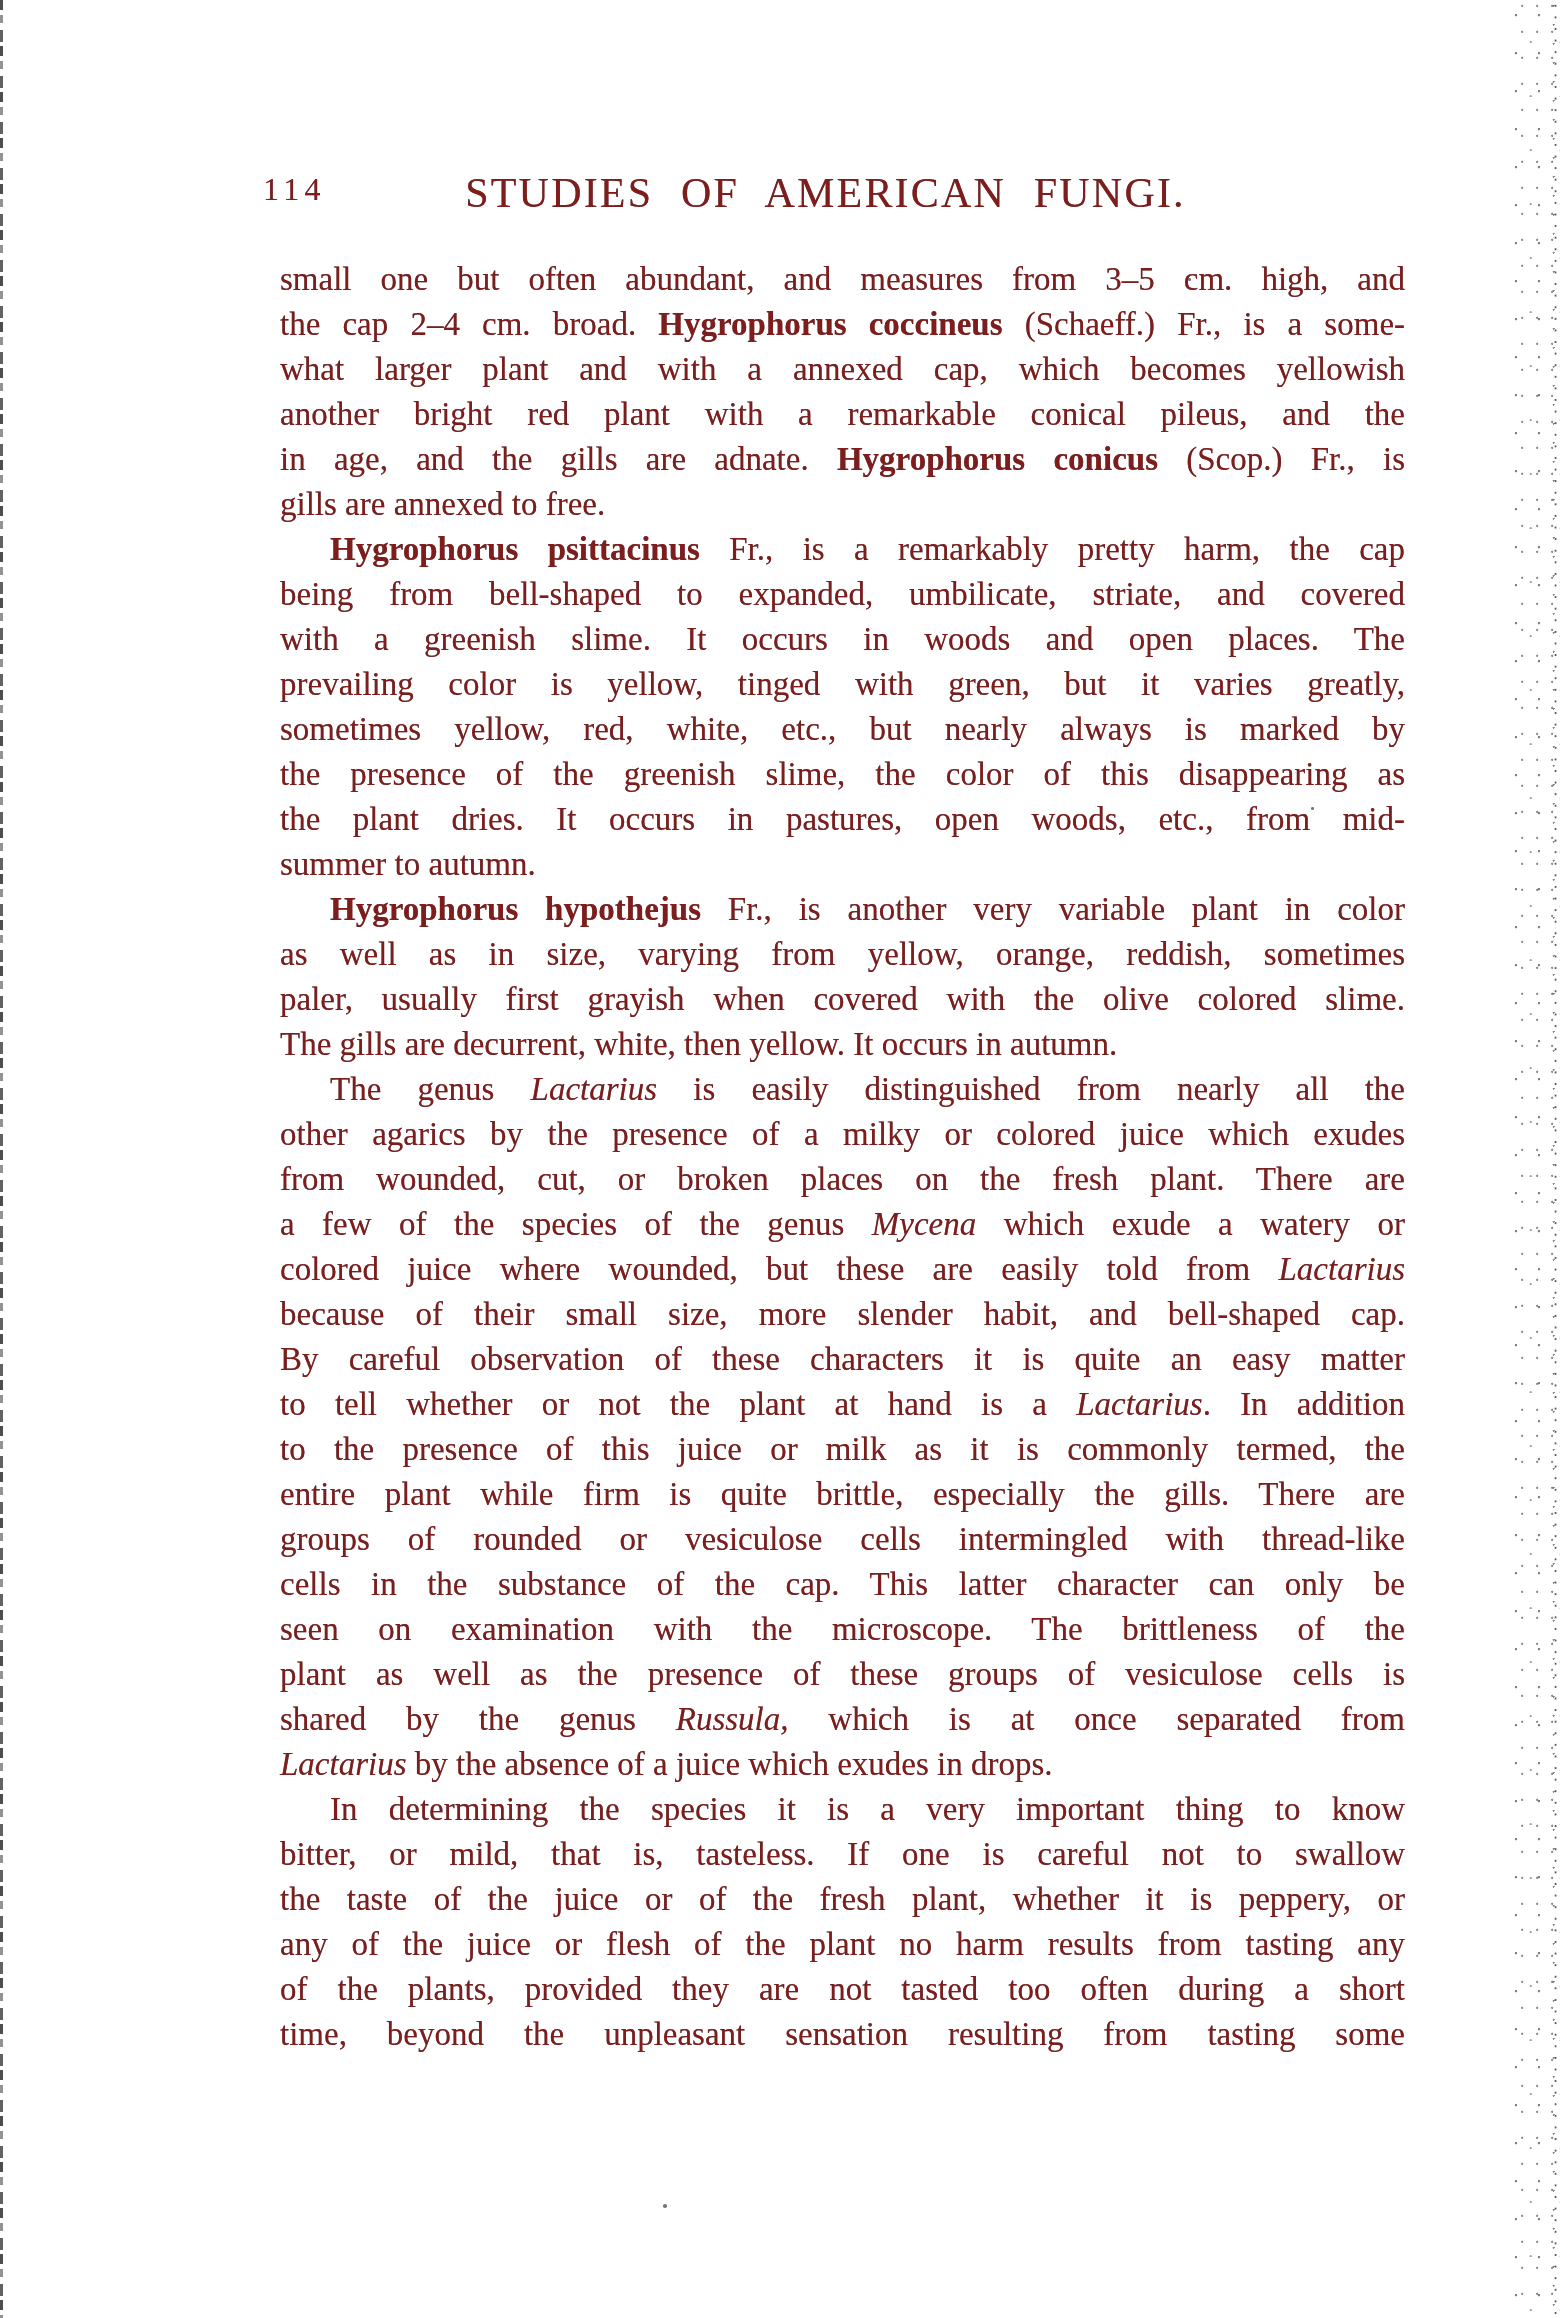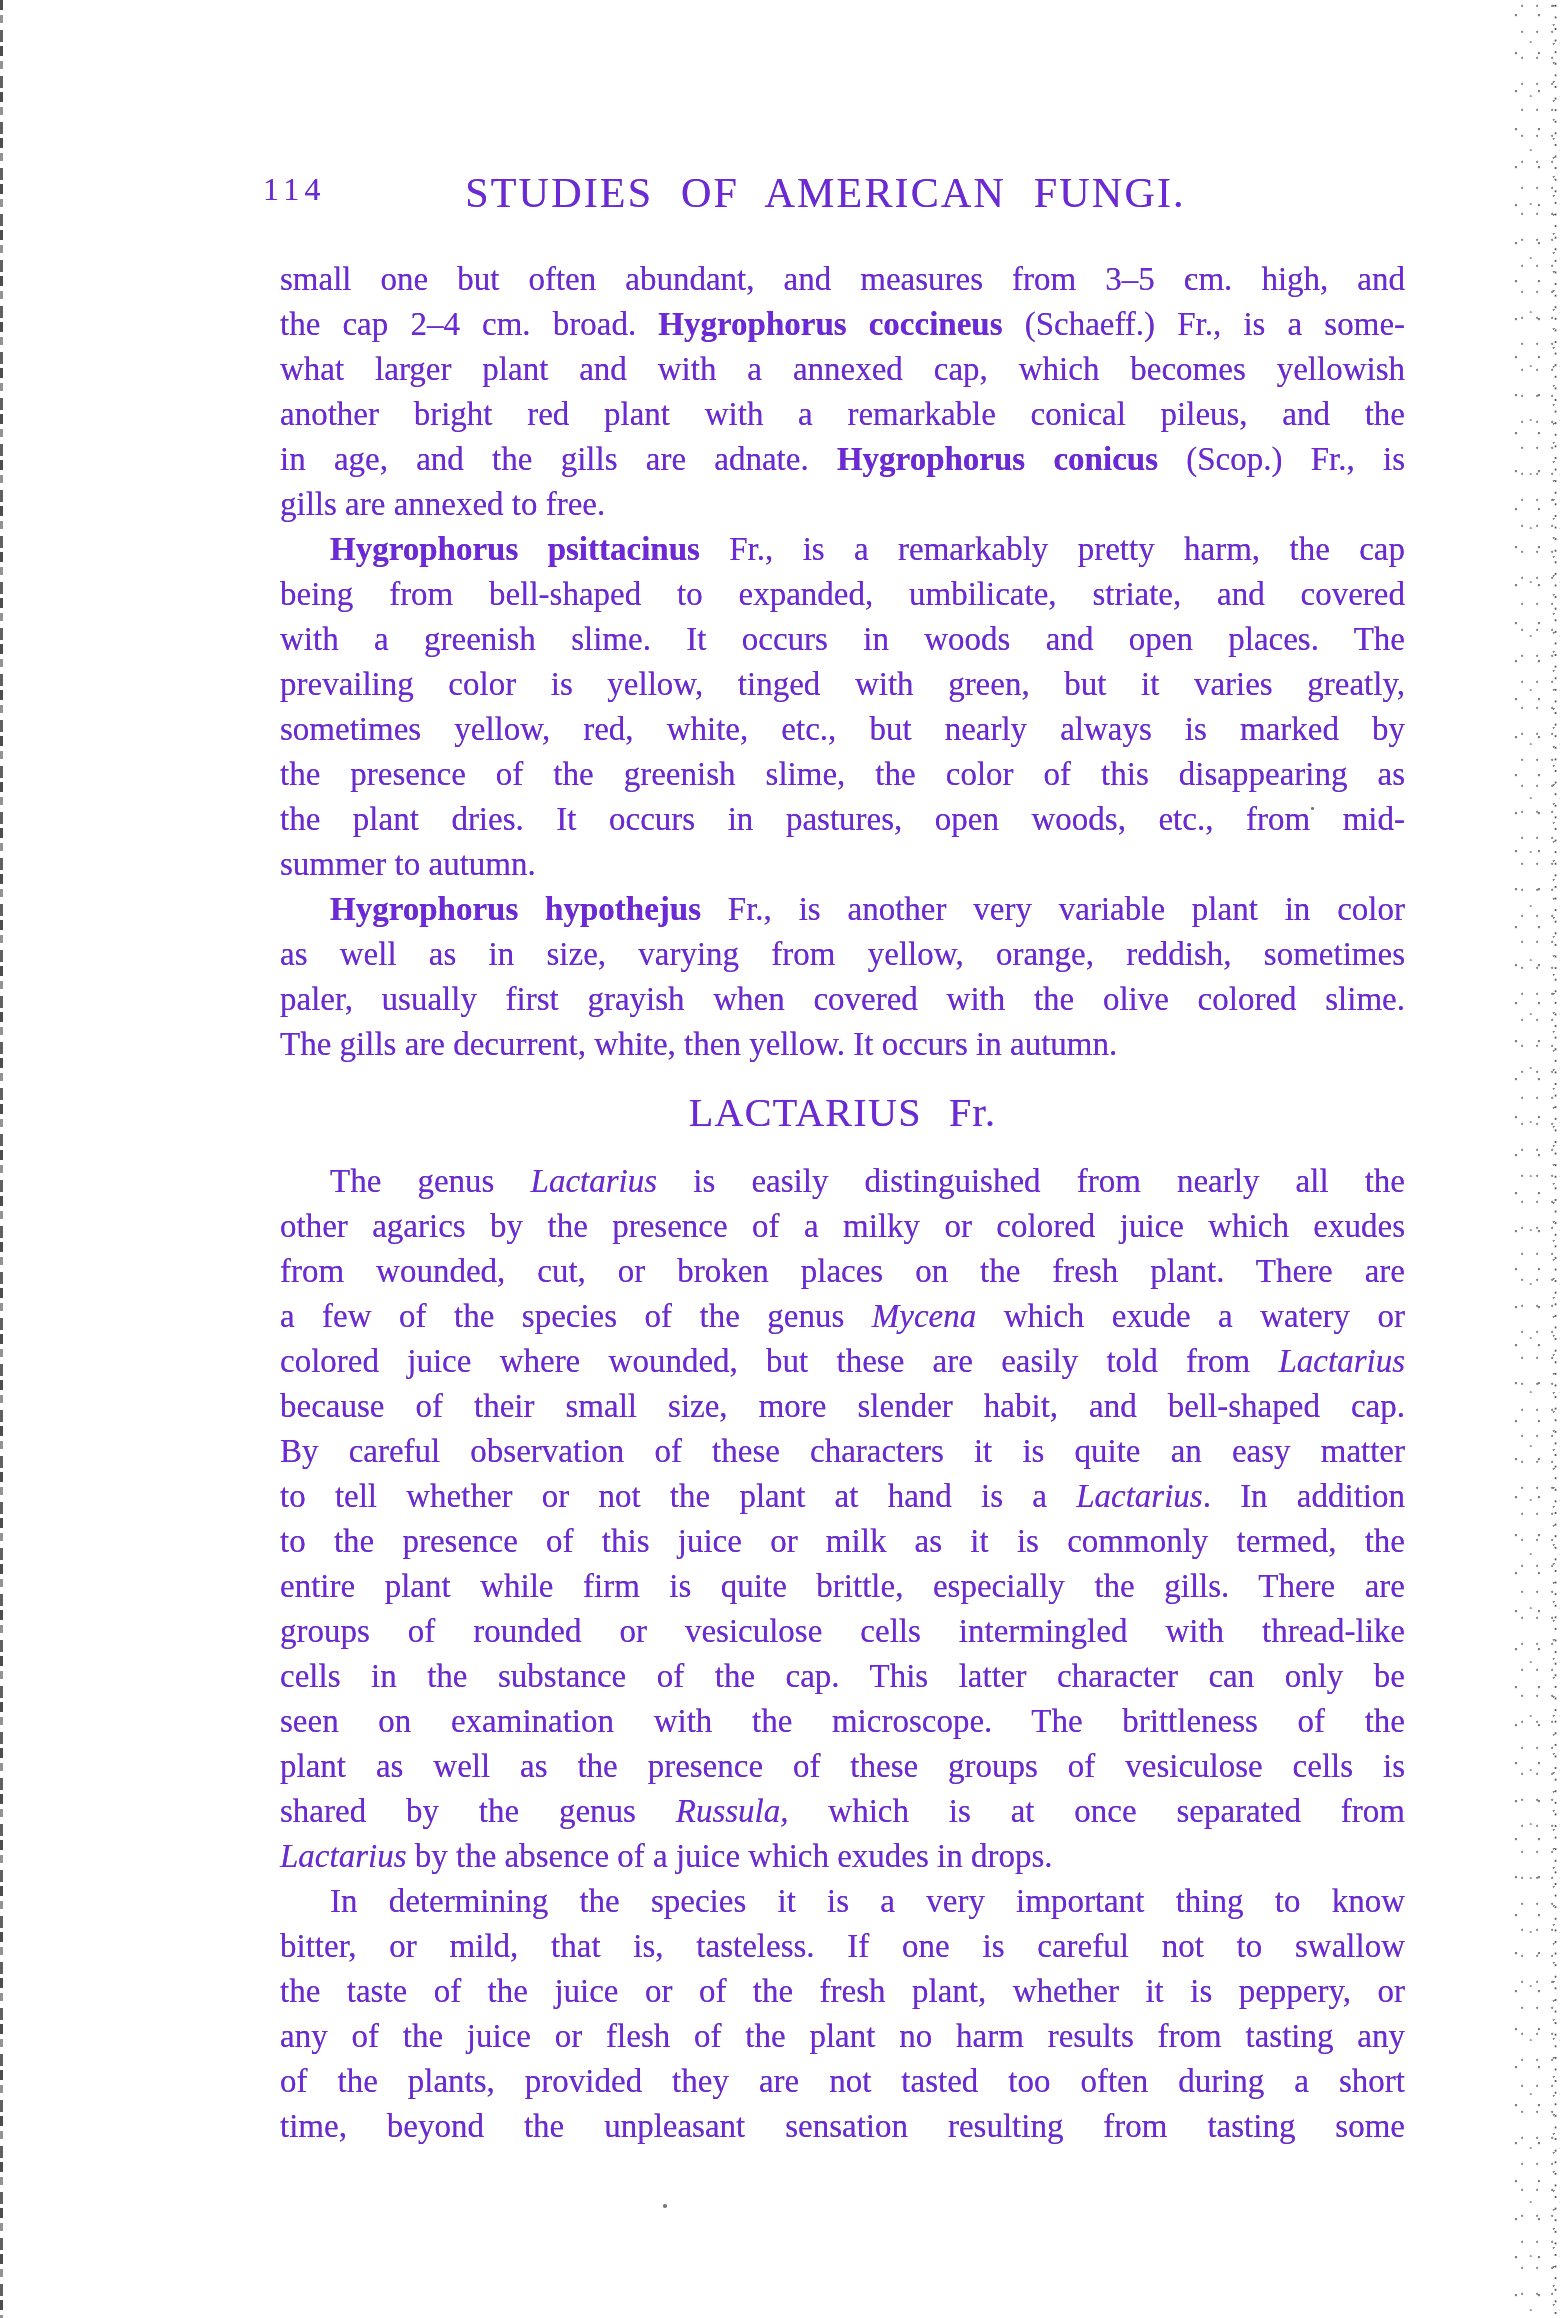--- a/index.html
+++ b/index.html
@@ -71,21 +71,21 @@
     text-align: center;
     font-size: 40px; line-height: 46px;
     margin: 23px 0 23px 0;
     letter-spacing: 1.3px; word-spacing: 16px;
     text-shadow: 0 0 0.7px rgba(10,10,10,.6);
   }
 </style>
 </head>
 <body>
 
-<div class="page" style="color: #6d28d9; background: rgb(255, 255, 255);">
+<div class="page" style="color: #7f1d1d; background: rgb(255, 255, 255);">
   <div class="edge-left"></div>
   <div class="edge-right"></div>
   <div class="edge-right-band"></div>
   <div class="speck s1"></div>
   <div class="speck s2"></div>
   <div class="speck s3"></div>
 
   <div class="header">
     <div class="page-num">114</div>
     <div class="running-head">STUDIES OF AMERICAN FUNGI.</div>
@@ -109,21 +109,20 @@
         <div class="line"><span>the presence of the greenish slime, the color of this disappearing as</span></div>
         <div class="line"><span>the plant dries.  It occurs in pastures, open woods, etc., from mid-</span></div>
         <div class="line no-just"><span>summer to autumn.</span></div>
       </div>
       <div class="para">
         <div class="line ind"><span class="bold">Hygrophorus hypothejus</span><span> Fr., is another very variable plant in color</span></div>
         <div class="line"><span>as well as in size, varying from yellow, orange, reddish, sometimes</span></div>
         <div class="line"><span>paler, usually first grayish when covered with the olive colored slime.</span></div>
         <div class="line no-just"><span>The gills are decurrent, white, then yellow.  It occurs in autumn.</span></div>
       </div>
-      <div class="genus-heading">LACTARIUS Fr.</div>
       <div class="para">
         <div class="line ind"><span>The genus </span><span class="italic">Lactarius</span><span> is easily distinguished from nearly all the</span></div>
         <div class="line"><span>other agarics by the presence of a milky or colored juice which exudes</span></div>
         <div class="line"><span>from wounded, cut, or broken places on the fresh plant.  There are</span></div>
         <div class="line"><span>a few of the species of the genus </span><span class="italic">Mycena</span><span> which exude a watery or</span></div>
         <div class="line"><span>colored juice where wounded, but these are easily told from </span><span class="italic">Lactarius</span></div>
         <div class="line"><span>because of their small size, more slender habit, and bell-shaped cap.</span></div>
         <div class="line"><span>By careful observation of these characters it is quite an easy matter</span></div>
         <div class="line"><span>to tell whether or not the plant at hand is a </span><span class="italic">Lactarius</span><span>.  In addition</span></div>
         <div class="line"><span>to the presence of this juice or milk as it is commonly termed, the</span></div>

